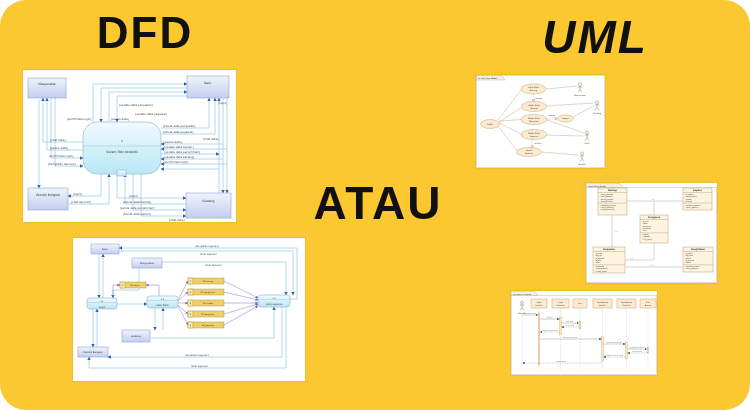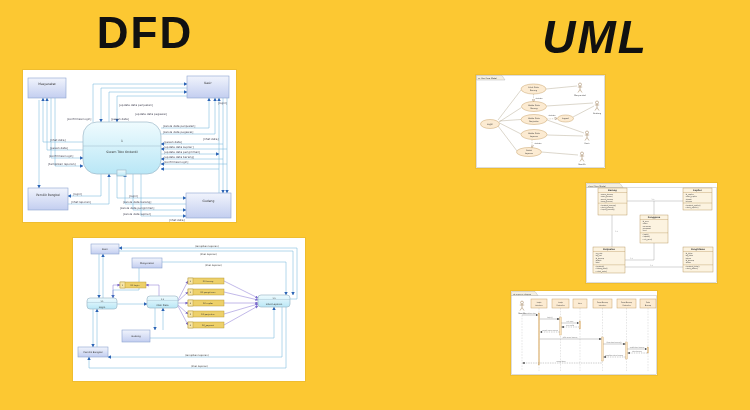--- a/index.html
+++ b/index.html
@@ -1,17 +1,17 @@
 <!DOCTYPE html>
 <html><head>
 <meta charset="utf-8">
 <style>
   html,body{margin:0;padding:0;}
   .stage{position:relative;width:750px;height:410px;background:#FCC832;overflow:hidden;
-         font-family:"Liberation Sans",sans-serif;}
+         font-family:"Liberation Sans",sans-serif;border-radius:26px;}
   .big-title{position:absolute;color:#111;font-weight:bold;text-align:center;
              letter-spacing:2px;font-family:"Liberation Sans",sans-serif;}
   .panel{position:absolute;background:#FFFFFF;box-shadow:0 0 0 1px rgba(0,0,0,0.05);}
   svg text{font-family:"DejaVu Sans",sans-serif;fill:#333;}
   .t17{font-size:1.7px;} .t16{font-size:1.6px;fill:#555;} .t2{font-size:2px;}
   .t22{font-size:2.2px;} .t24{font-size:2.4px;} .t28{font-size:2.8px;fill:#445;}
   .t3{font-size:3px;}
   .bold{font-weight:bold;}
   .ent{fill:url(#gEnt);stroke:#8CA3CF;stroke-width:0.6;}
   .proc{fill:url(#gProc);stroke:#9FB9C9;stroke-width:0.7;}
@@ -56,20 +56,21 @@
           <path d="M0,0L4,2L0,4Z" fill="#444"></path>
         </marker>
       <marker id="mU" viewBox="0 0 4 4" markerWidth="3" markerHeight="3" refX="3.5" refY="2" orient="auto" markerUnits="userSpaceOnUse">
           <path d="M0,0L4,2L0,4" fill="none" stroke="#8a6a4a" stroke-width="0.6"></path>
         </marker>
     </defs>
   </svg>
 
   <div class="big-title" style="left:78px;top:8px;width:134px;font-size:44px;">DFD</div>
   <div class="big-title" style="left:525px;top:10px;width:140px;font-size:46px;font-style:italic;">UML</div>
+  <div class="big-title" style="left:298px;top:176px;width:160px;font-size:46px;">ATAU</div>
 
   <svg class="panel" style="left:23px;top:70px;" width="213" height="152" viewBox="0 0 213 152">
     <g>
       <path class="flow" d="M60,72 H20 V28" marker-end="url(#mB)"></path>
       <path class="flow" d="M60,80 H24 V28" marker-end="url(#mB)"></path>
       <path class="flow" d="M28,28 V88 H60" marker-end="url(#mB)"></path>
       <path class="flow" d="M32,28 V96 H60" marker-end="url(#mB)"></path>
       <path class="flow" d="M16,30 V118" marker-end="url(#mB)"></path>
       <path class="flow" d="M70,52 V14 H164" marker-end="url(#mB)"></path>
       <path class="flow" d="M164,18 H78 V52" marker-end="url(#mB)"></path>

